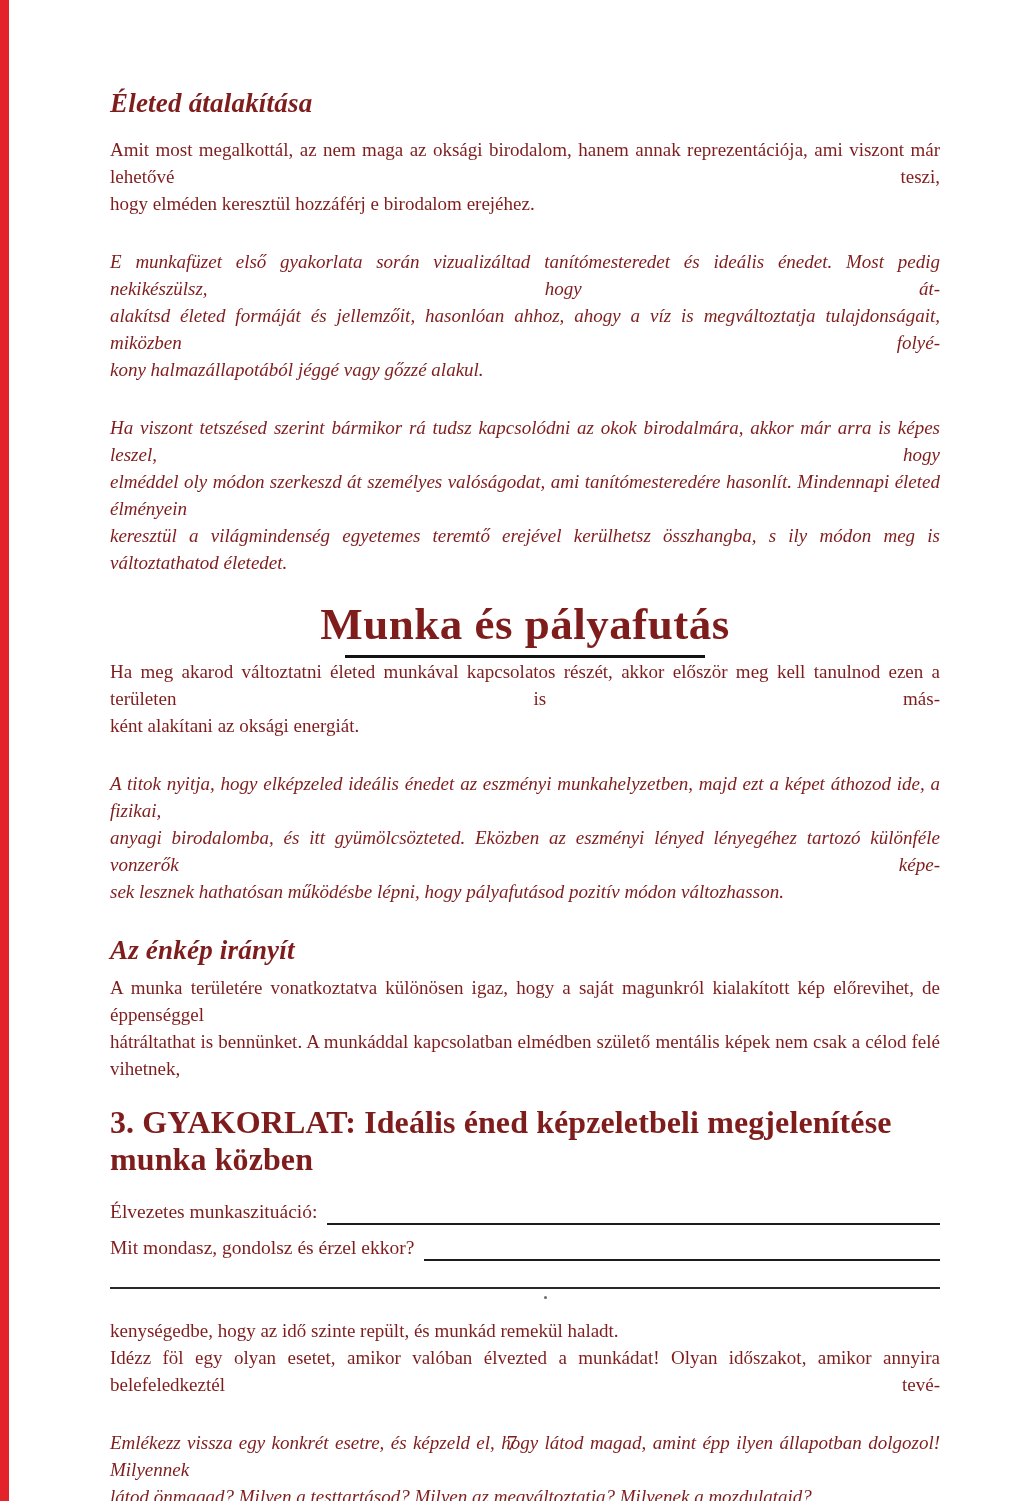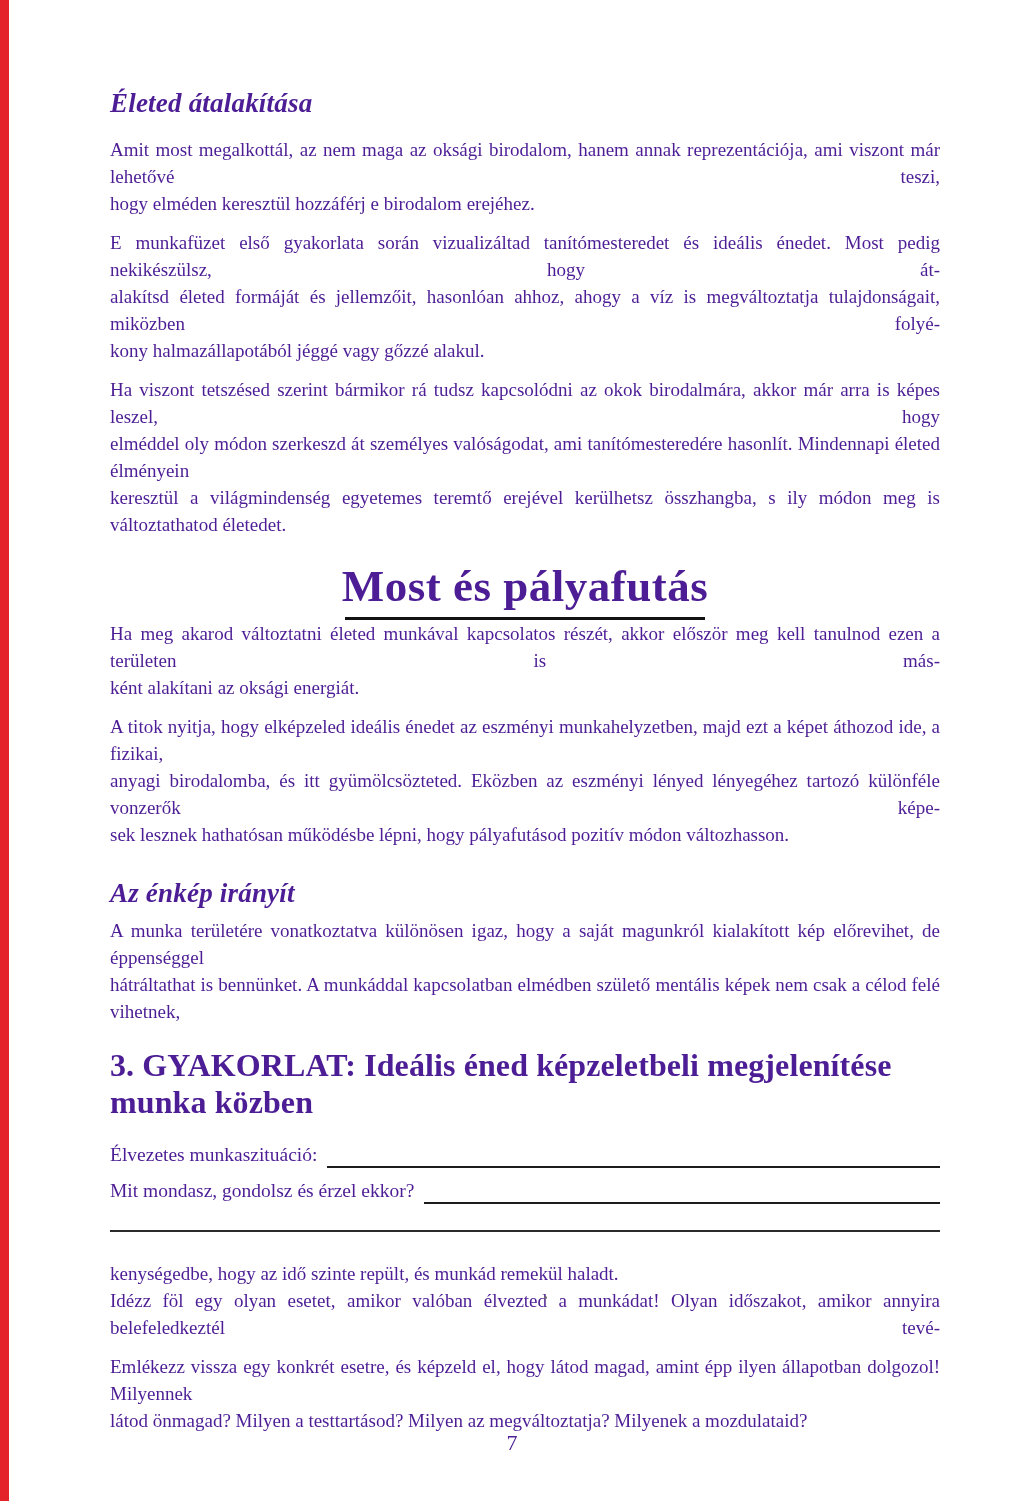--- a/index.html
+++ b/index.html
@@ -2,21 +2,21 @@
 <html lang="hu"><head>
 <meta charset="utf-8">
 <style>
   html, body { margin: 0; padding: 0; background: #ffffff; }
   .page {
     position: relative;
     width: 1024px;
     height: 1501px;
     background: #ffffff;
     font-family: "Liberation Serif", "DejaVu Serif", serif;
-    color: #4c1d95;
+    color: #7f1d1d;
     overflow: hidden;
   }
   .edge-strip {
     position: absolute;
     left: 0; top: 0;
     width: 9px; height: 100%;
   }
   .content {
     position: absolute;
     left: 110px;
@@ -28,21 +28,21 @@
     font-weight: bold;
     font-style: italic;
     letter-spacing: 0.2px;
   }
   .h1-top { margin-top: 88px; }
   .h2-mid { margin-top: 30px; }
   .para { font-size: 19px; line-height: 27px; }
   .jline { text-align: justify; text-align-last: justify; }
   .jline.last { text-align-last: left; }
   .p1 { margin-top: 17px; }
-  .p-std { margin-top: 12px; }
+  .p-std { margin-top: 31px; font-style: italic; }
   .p-after-title { }
   .p-after-h { margin-top: 8px; }
   .p-after-sep { margin-top: 28px; }
   .main-title-wrap {
     margin-top: 24px;
     text-align: center;
   }
   .main-title {
     font-size: 45px;
     font-weight: bold;
@@ -121,21 +121,21 @@
         <div class="jline last">kony halmazállapotából jéggé vagy gőzzé alakul.</div>
       </div>
 
     <div class="para p-std">
         <div class="jline">Ha viszont tetszésed szerint bármikor rá tudsz kapcsolódni az okok birodalmára, akkor már arra is képes leszel, hogy</div>
         <div class="jline">elméddel oly módon szerkeszd át személyes valóságodat, ami tanítómesteredére hasonlít. Mindennapi életed élményein</div>
         <div class="jline last">keresztül a világmindenség egyetemes teremtő erejével kerülhetsz összhangba, s ily módon meg is változtathatod életedet.</div>
       </div>
 
     <div class="main-title-wrap">
-      <div class="main-title">Most és pályafutás</div>
+      <div class="main-title">Munka és pályafutás</div>
       <div class="title-rule"></div>
     </div>
 
     <div class="para p-after-title">
         <div class="jline">Ha meg akarod változtatni életed munkával kapcsolatos részét, akkor először meg kell tanulnod ezen a területen is más-</div>
         <div class="jline last">ként alakítani az oksági energiát.</div>
       </div>
 
     <div class="para p-std">
         <div class="jline">A titok nyitja, hogy elképzeled ideális énedet az eszményi munkahelyzetben, majd ezt a képet áthozod ide, a fizikai,</div>

